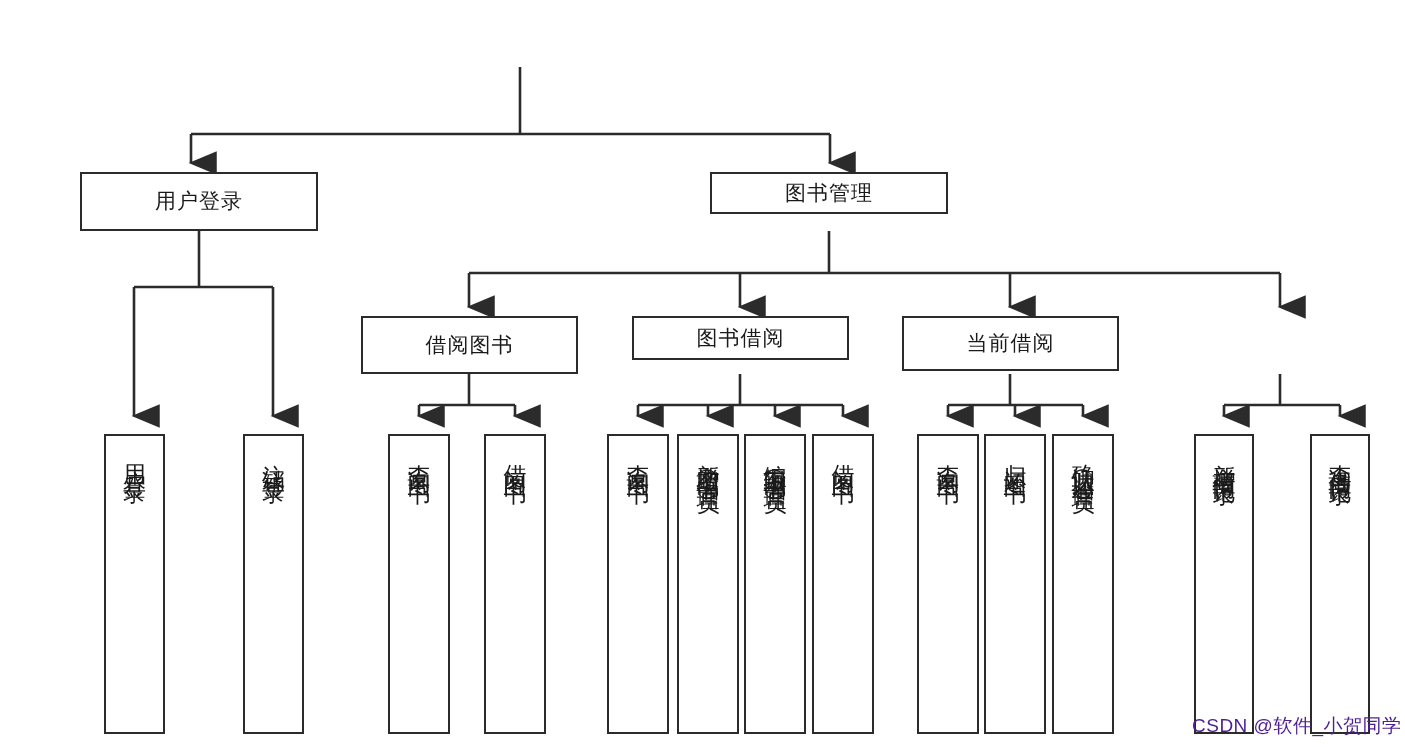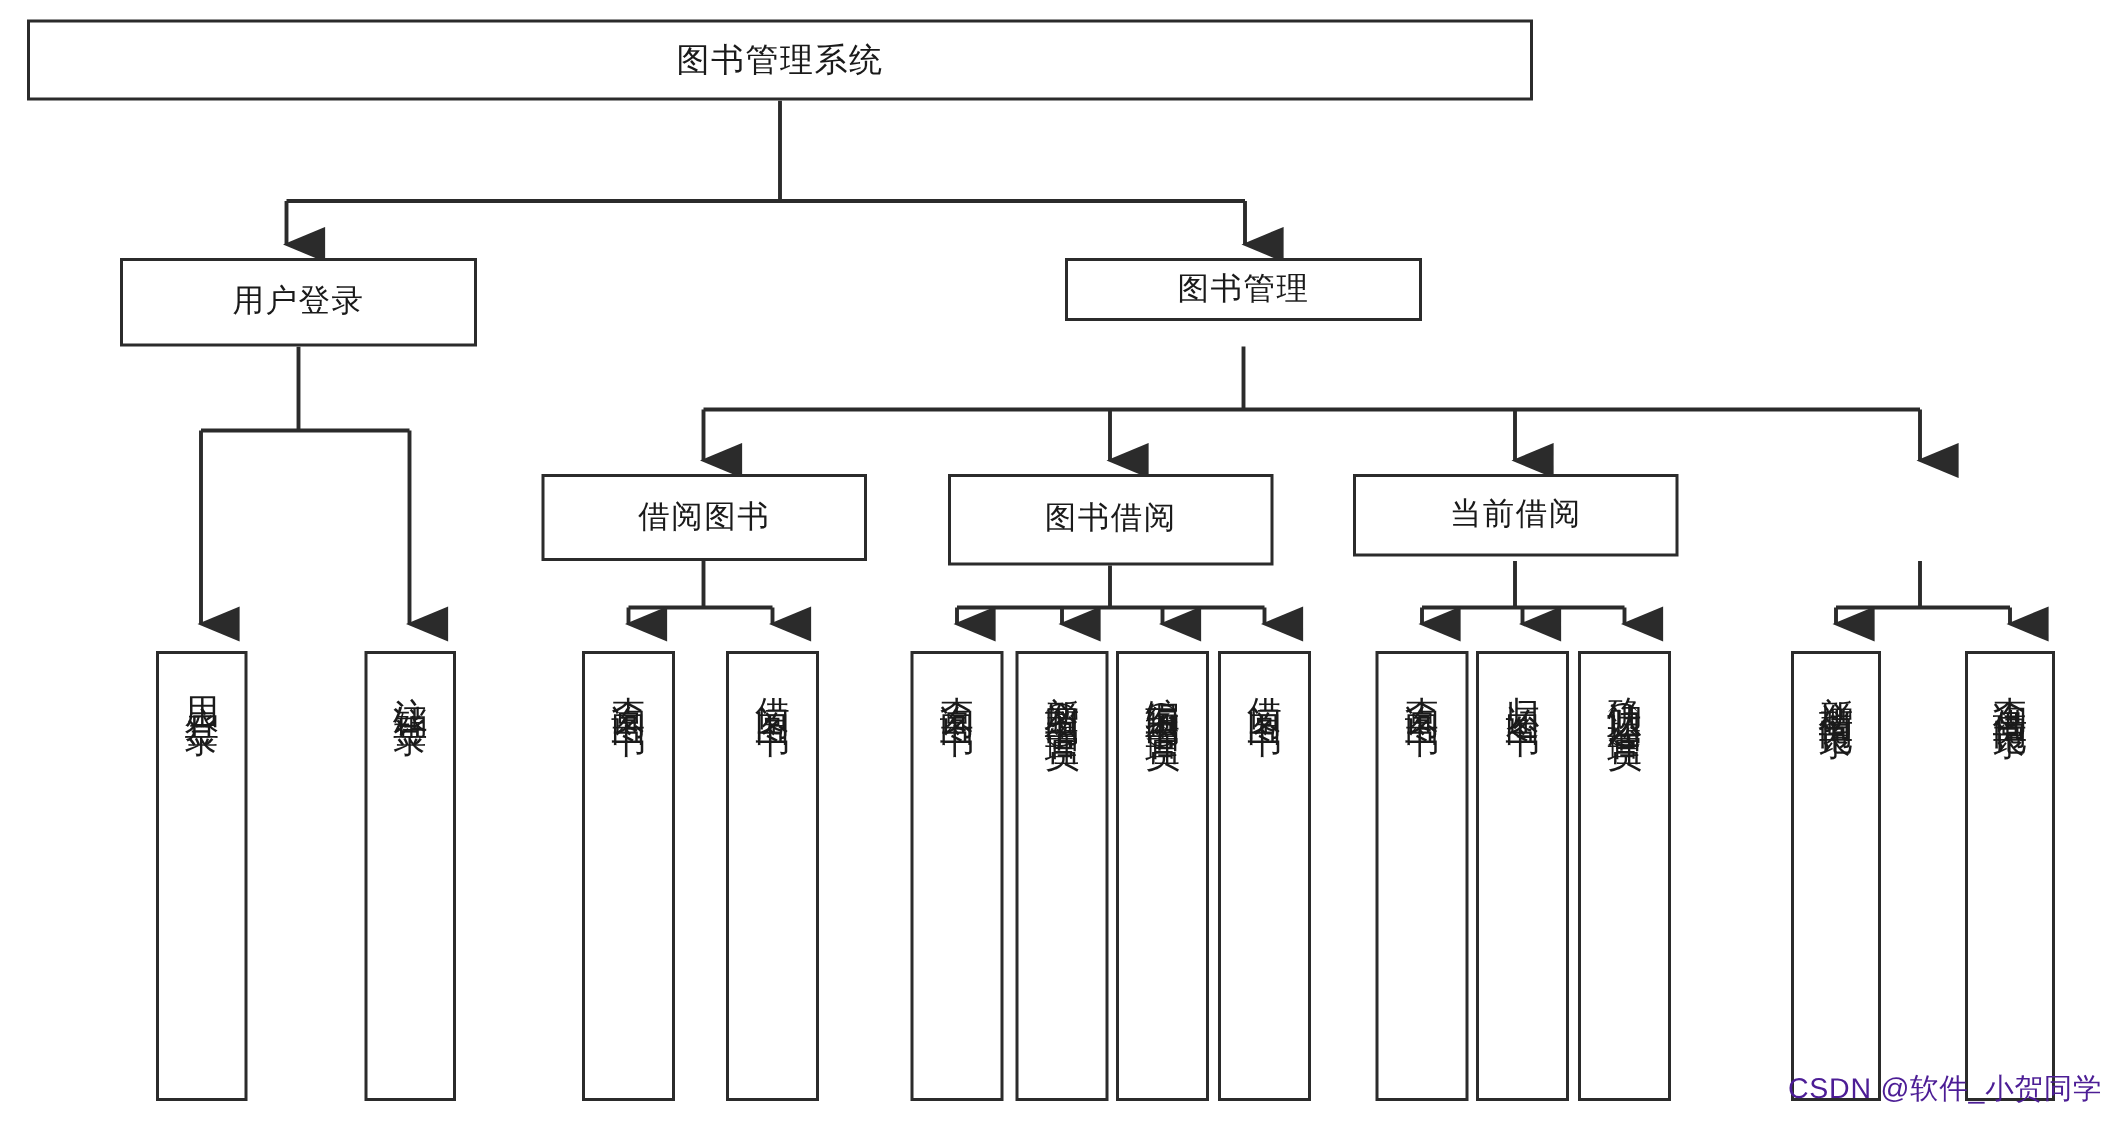--- a/index.html
+++ b/index.html
@@ -102,35 +102,32 @@
       <path d="M1015,405 L1015,416" marker-end="url(#arw)"></path>
       <path d="M1083,405 L1083,416" marker-end="url(#arw)"></path>
 
       <path d="M1280,374 L1280,405"></path>
       <path d="M1224,405 L1340,405"></path>
       <path d="M1224,405 L1224,416" marker-end="url(#arw)"></path>
       <path d="M1340,405 L1340,416" marker-end="url(#arw)"></path>
     </g>
   </svg>
 
-  <div class="node h-node root" style="left:18px;top:13px;width:1004px;height:54px;">
-    <span class="lbl">图书管理系统</span>
-  </div>
 
   <div class="node h-node" style="left:80px;top:172px;width:238px;height:59px;">
     <span class="lbl">用户登录</span>
   </div>
   <div class="node h-node" style="left:710px;top:172px;width:238px;height:42px;">
     <span class="lbl">图书管理</span>
   </div>
 
   <div class="node h-node" style="left:361px;top:316px;width:217px;height:58px;">
     <span class="lbl">借阅图书</span>
   </div>
-  <div class="node h-node" style="left:632px;top:316px;width:217px;height:61px;">
+  <div class="node h-node" style="left:632px;top:316px;width:217px;height:44px;">
     <span class="lbl">图书借阅</span>
   </div>
   <div class="node h-node" style="left:902px;top:316px;width:217px;height:55px;">
     <span class="lbl">当前借阅</span>
   </div>
 
   <div class="node v-node" style="left:104px;top:434px;width:61px;height:300px;">
     <span class="lbl">用户登录</span>
   </div>
   <div class="node v-node" style="left:243px;top:434px;width:61px;height:300px;">

